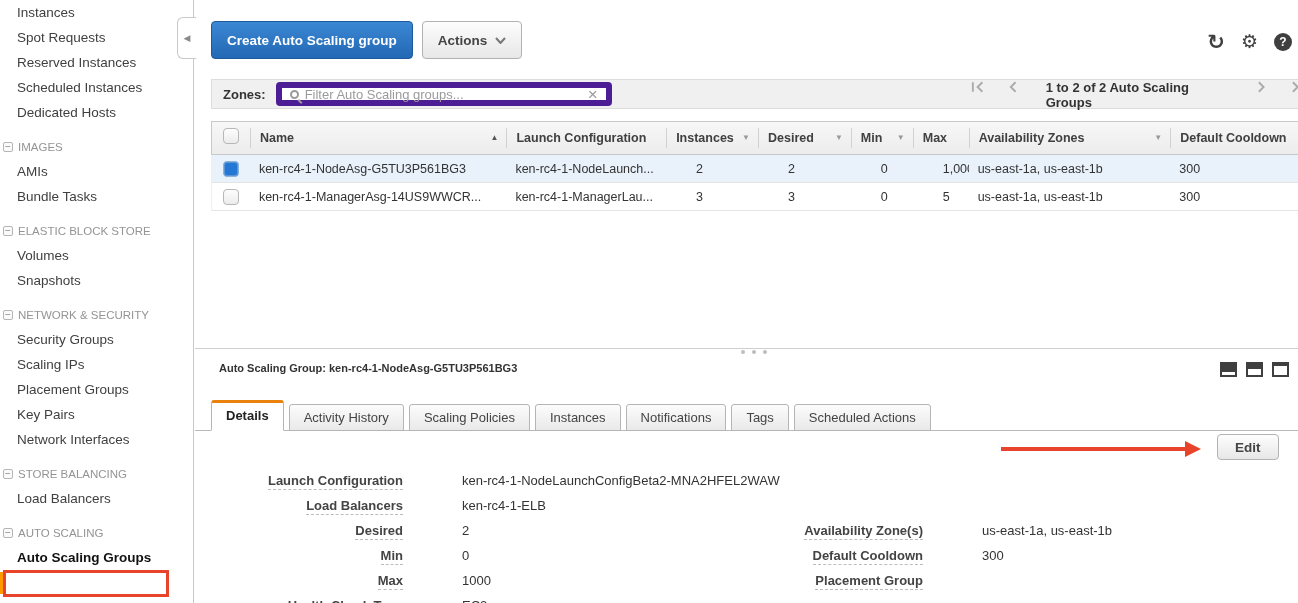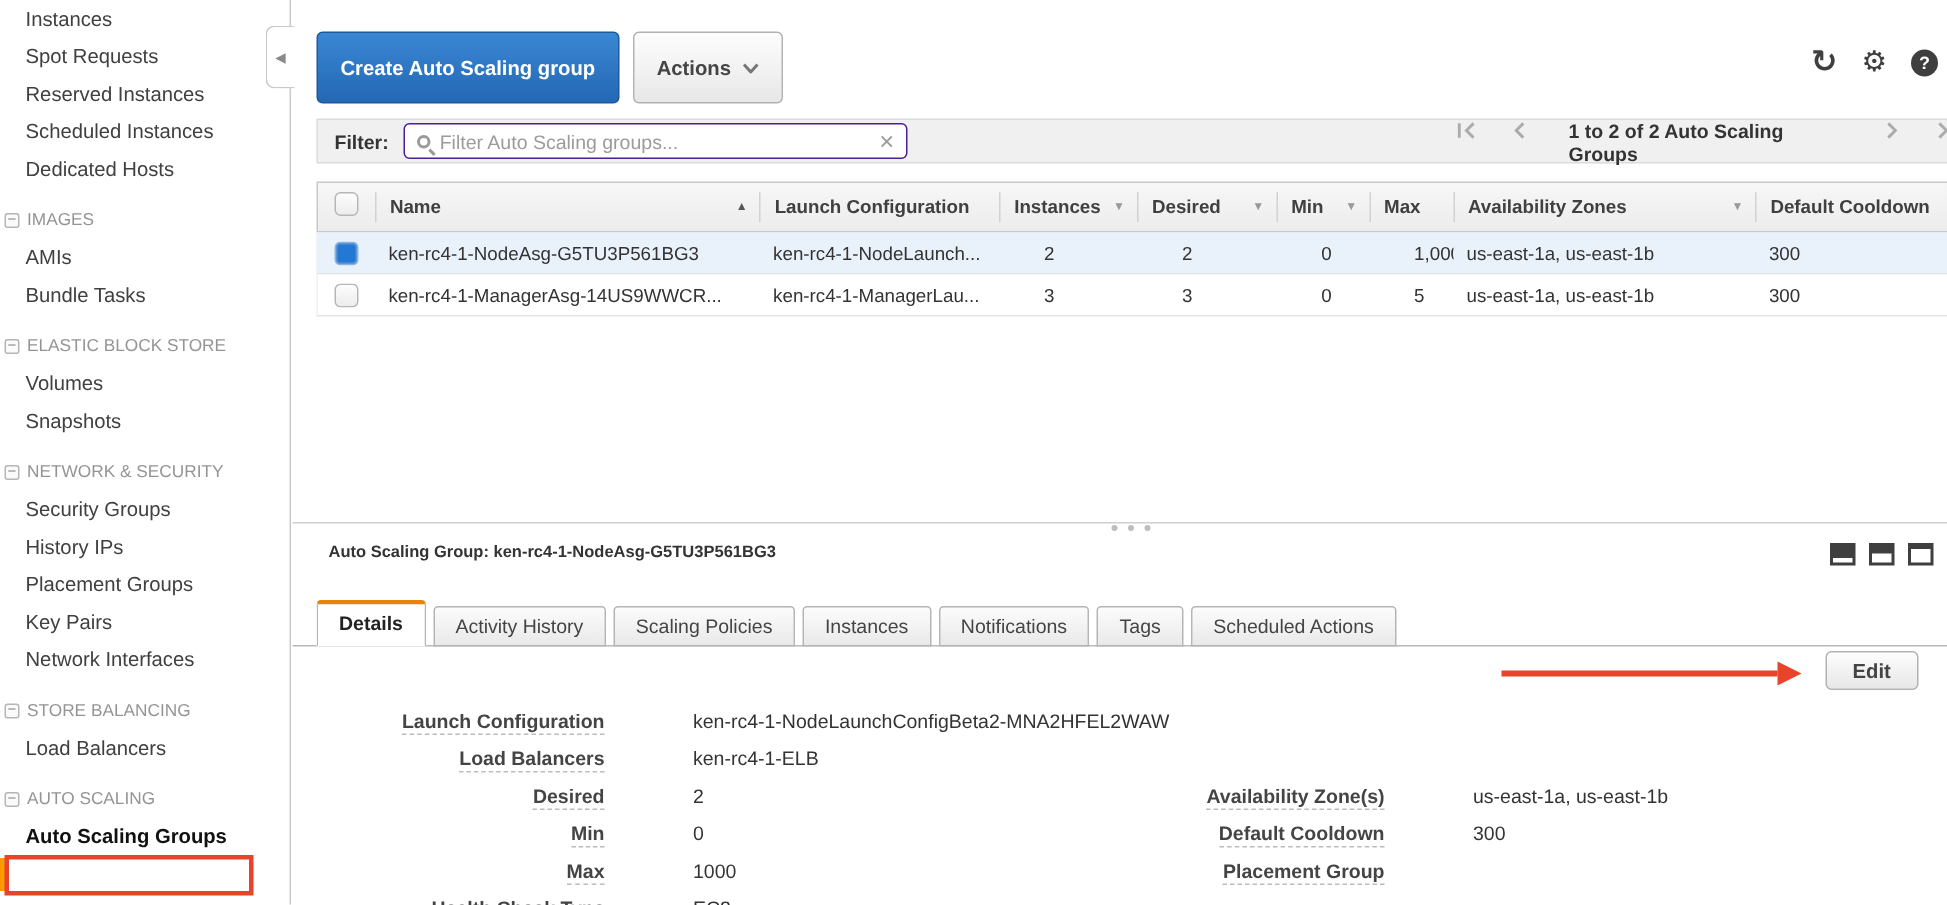--- a/index.html
+++ b/index.html
@@ -26,37 +26,37 @@
   .collapse-tab { position:absolute; left:177px; top:17px; width:20px; height:42px;
     background:#fff; border:1px solid #c9c9c9; border-right:1px solid #fff;
     border-radius:6px 0 0 6px; z-index:4; display:flex; align-items:center;
     justify-content:center; cursor:pointer; }
   .collapse-tab span { font-size:9px; color:#8a8a8a; }
 
   
   .main { position:absolute; left:195px; top:0; width:1110px; height:603px; background:#fff; }
 
   
-  .btn { display:inline-flex; align-items:center; gap:8px; height:48px; padding:12px 15px;
+  .btn { display:inline-flex; align-items:center; gap:8px; height:38px; padding:12px 15px;
     border-radius:4px; font-size:13.5px; font-weight:bold; cursor:pointer;
     border:1px solid #b2b2b2; background:linear-gradient(#fdfdfd,#e7e7e7); color:#444; }
   .btn.primary { background:linear-gradient(#3b87d4,#2368b4); border:1px solid #1d5a9b; color:#fff; }
   .toolbar { position:absolute; left:16px; top:21px; display:flex; gap:9px; }
   .top-icons { position:absolute; right:13px; top:32px; display:flex; align-items:center; gap:16px; }
   .icon-refresh { font-size:21px; font-weight:bold; color:#3f3f3f; line-height:20px; cursor:pointer; }
   .icon-gear { font-size:19px; color:#3f3f3f; line-height:20px; cursor:pointer; }
   .icon-help { width:18px; height:18px; border-radius:50%; background:#3f3f3f; color:#fff;
     font-size:12px; font-weight:bold; text-align:center; line-height:18px; cursor:pointer; }
 
   
   .filter-bar { position:absolute; left:16px; top:79px; width:1095px; height:30px;
     background:#f0f0f0; border:1px solid #ddd; display:flex; align-items:center; }
   .filter-label { font-size:13px; font-weight:bold; margin-left:11px; color:#333; }
   .search-box { position:relative; margin-left:10px; width:336px; height:24px;
-    background:#fff; border:1px solid #4c1d95; border-radius:4px;
+    background:#fff; border:6px solid #4c1d95; border-radius:4px;
     display:flex; align-items:center; }
   .mag { position:relative; width:9px; height:9px; border:2px solid #9a9a9a;
     border-radius:50%; margin-left:8px; flex:0 0 auto; }
   .mag::after { content:""; position:absolute; width:2px; height:5px; background:#9a9a9a;
     left:7px; top:7px; transform:rotate(-45deg); }
   .search-box input { border:none; outline:none; flex:1; font-size:13px; color:#333;
     margin-left:6px; background:transparent; font-family:inherit; }
   .search-box input::placeholder { color:#9b9b9b; }
   .clear-x { font-size:17px; color:#9a9a9a; margin-right:8px; cursor:pointer; line-height:1; }
   .pagination { position:absolute; left:758px; top:0; height:100%; display:flex;
@@ -141,21 +141,21 @@
     <span>ELASTIC BLOCK STORE</span>
   </div>
   <div class="side-item">Volumes</div>
   <div class="side-item">Snapshots</div>
 
   <div class="side-header">
     <span class="minus-box">−</span>
     <span>NETWORK &amp; SECURITY</span>
   </div>
   <div class="side-item">Security Groups</div>
-  <div class="side-item">History IPs</div>
+  <div class="side-item">Scaling IPs</div>
   <div class="side-item">Placement Groups</div>
   <div class="side-item">Key Pairs</div>
   <div class="side-item">Network Interfaces</div>
 
   <div class="side-header">
     <span class="minus-box">−</span>
     <span>STORE BALANCING</span>
   </div>
   <div class="side-item">Load Balancers</div>
 
@@ -184,21 +184,21 @@
         </svg>
     </button>
   </div>
   <div class="top-icons">
     <span class="icon-refresh">↻</span>
     <span class="icon-gear">⚙</span>
     <span class="icon-help">?</span>
   </div>
 
   <div class="filter-bar">
-    <span class="filter-label">Filter:</span>
+    <span class="filter-label">Zones:</span>
     <div class="search-box">
       <span class="mag"></span>
       <input type="text" placeholder="Filter Auto Scaling groups..." style="">
       <span class="clear-x">×</span>
     </div>
     <div class="pagination">
       <svg width="15" height="14" viewBox="0 0 15 14">
           <path d="M3 2v10M13 2 8 7l5 5" fill="none" stroke="#ababab" stroke-width="2"></path>
         </svg>
       <svg width="12" height="14" viewBox="0 0 12 14">

